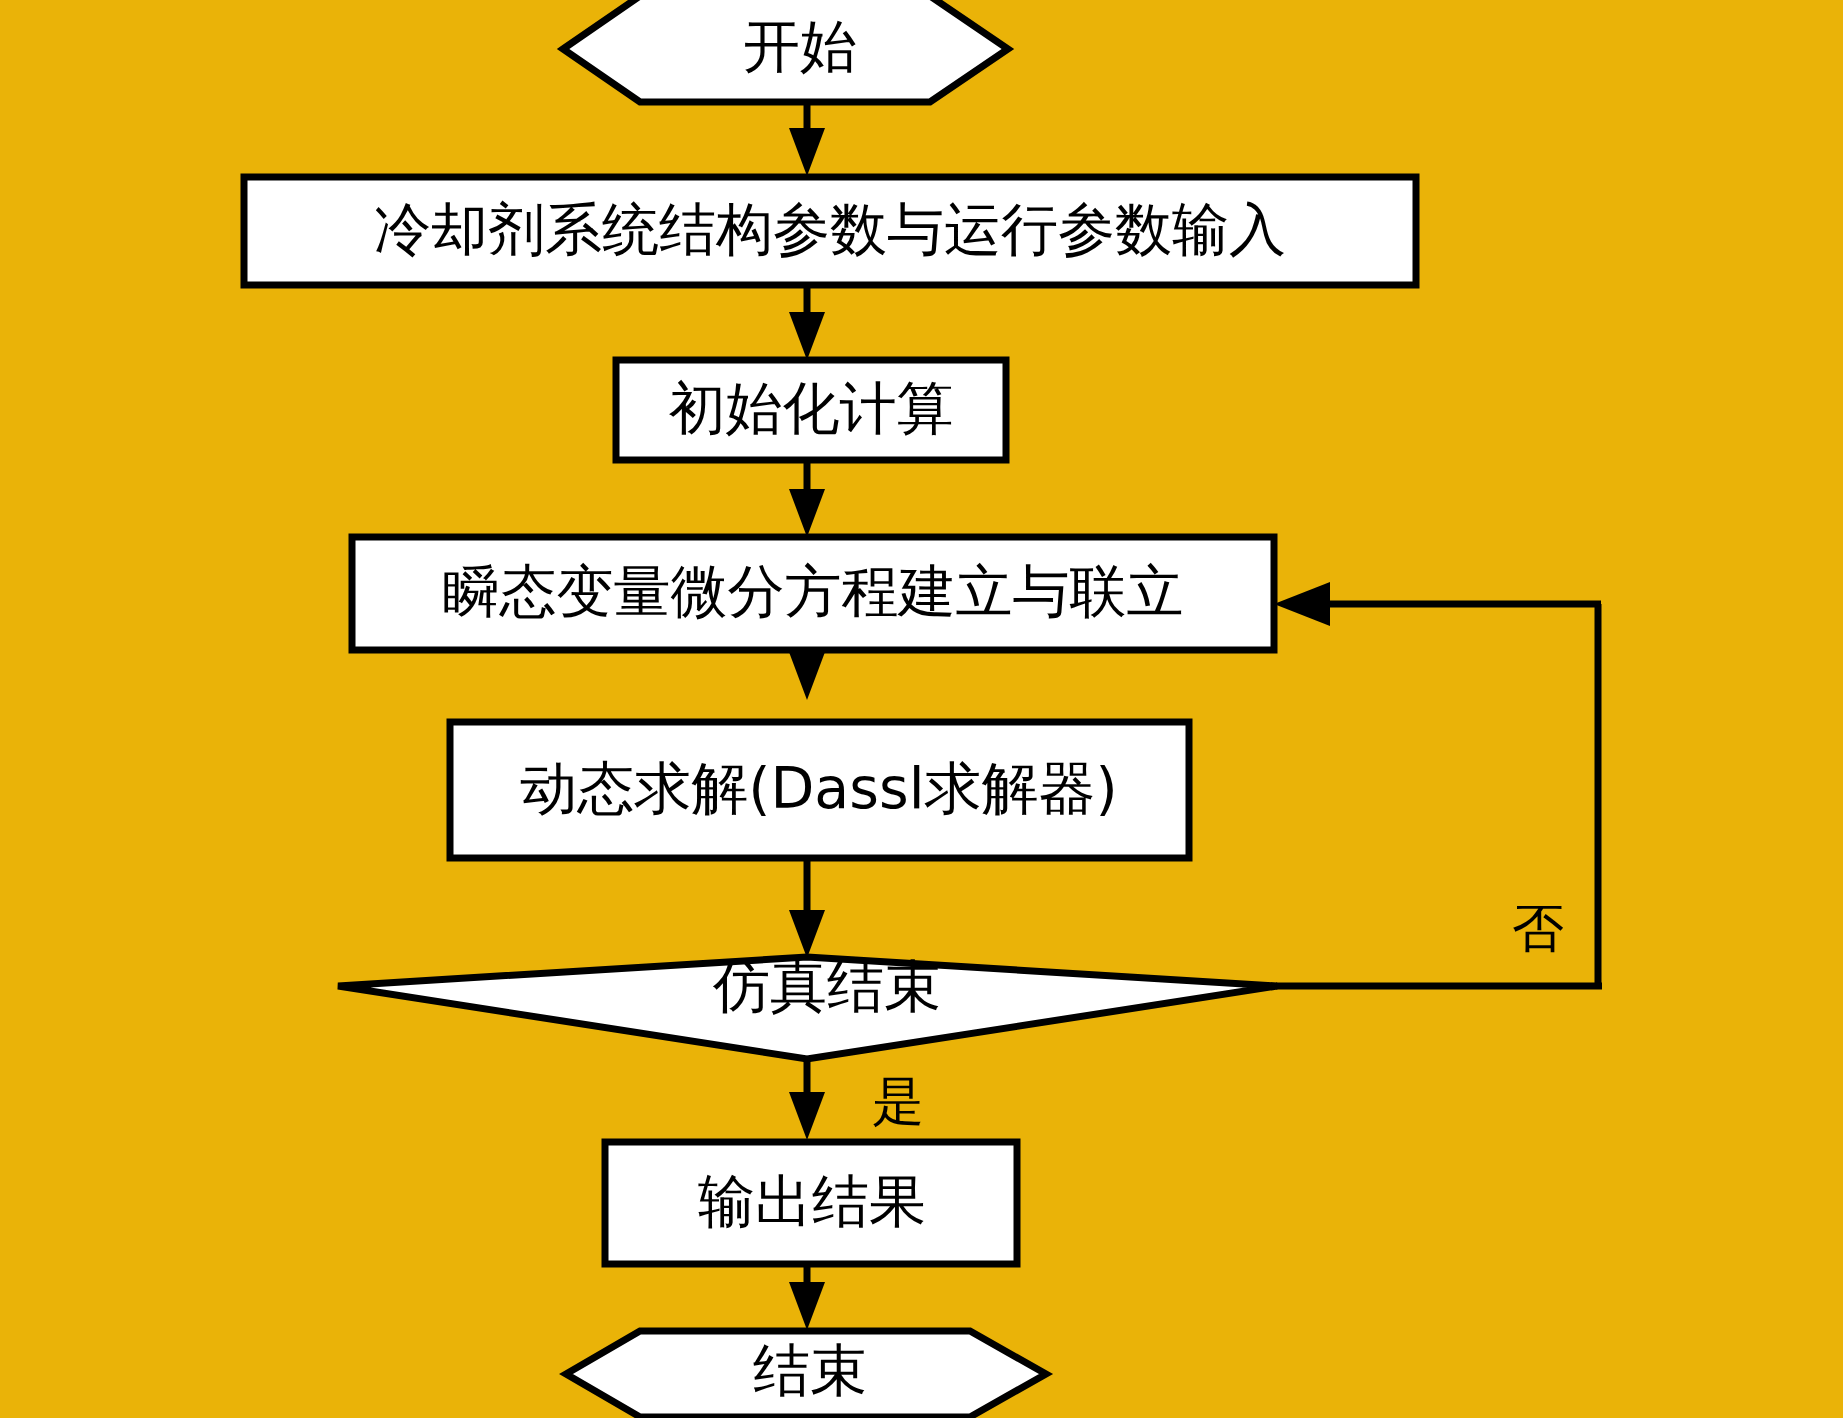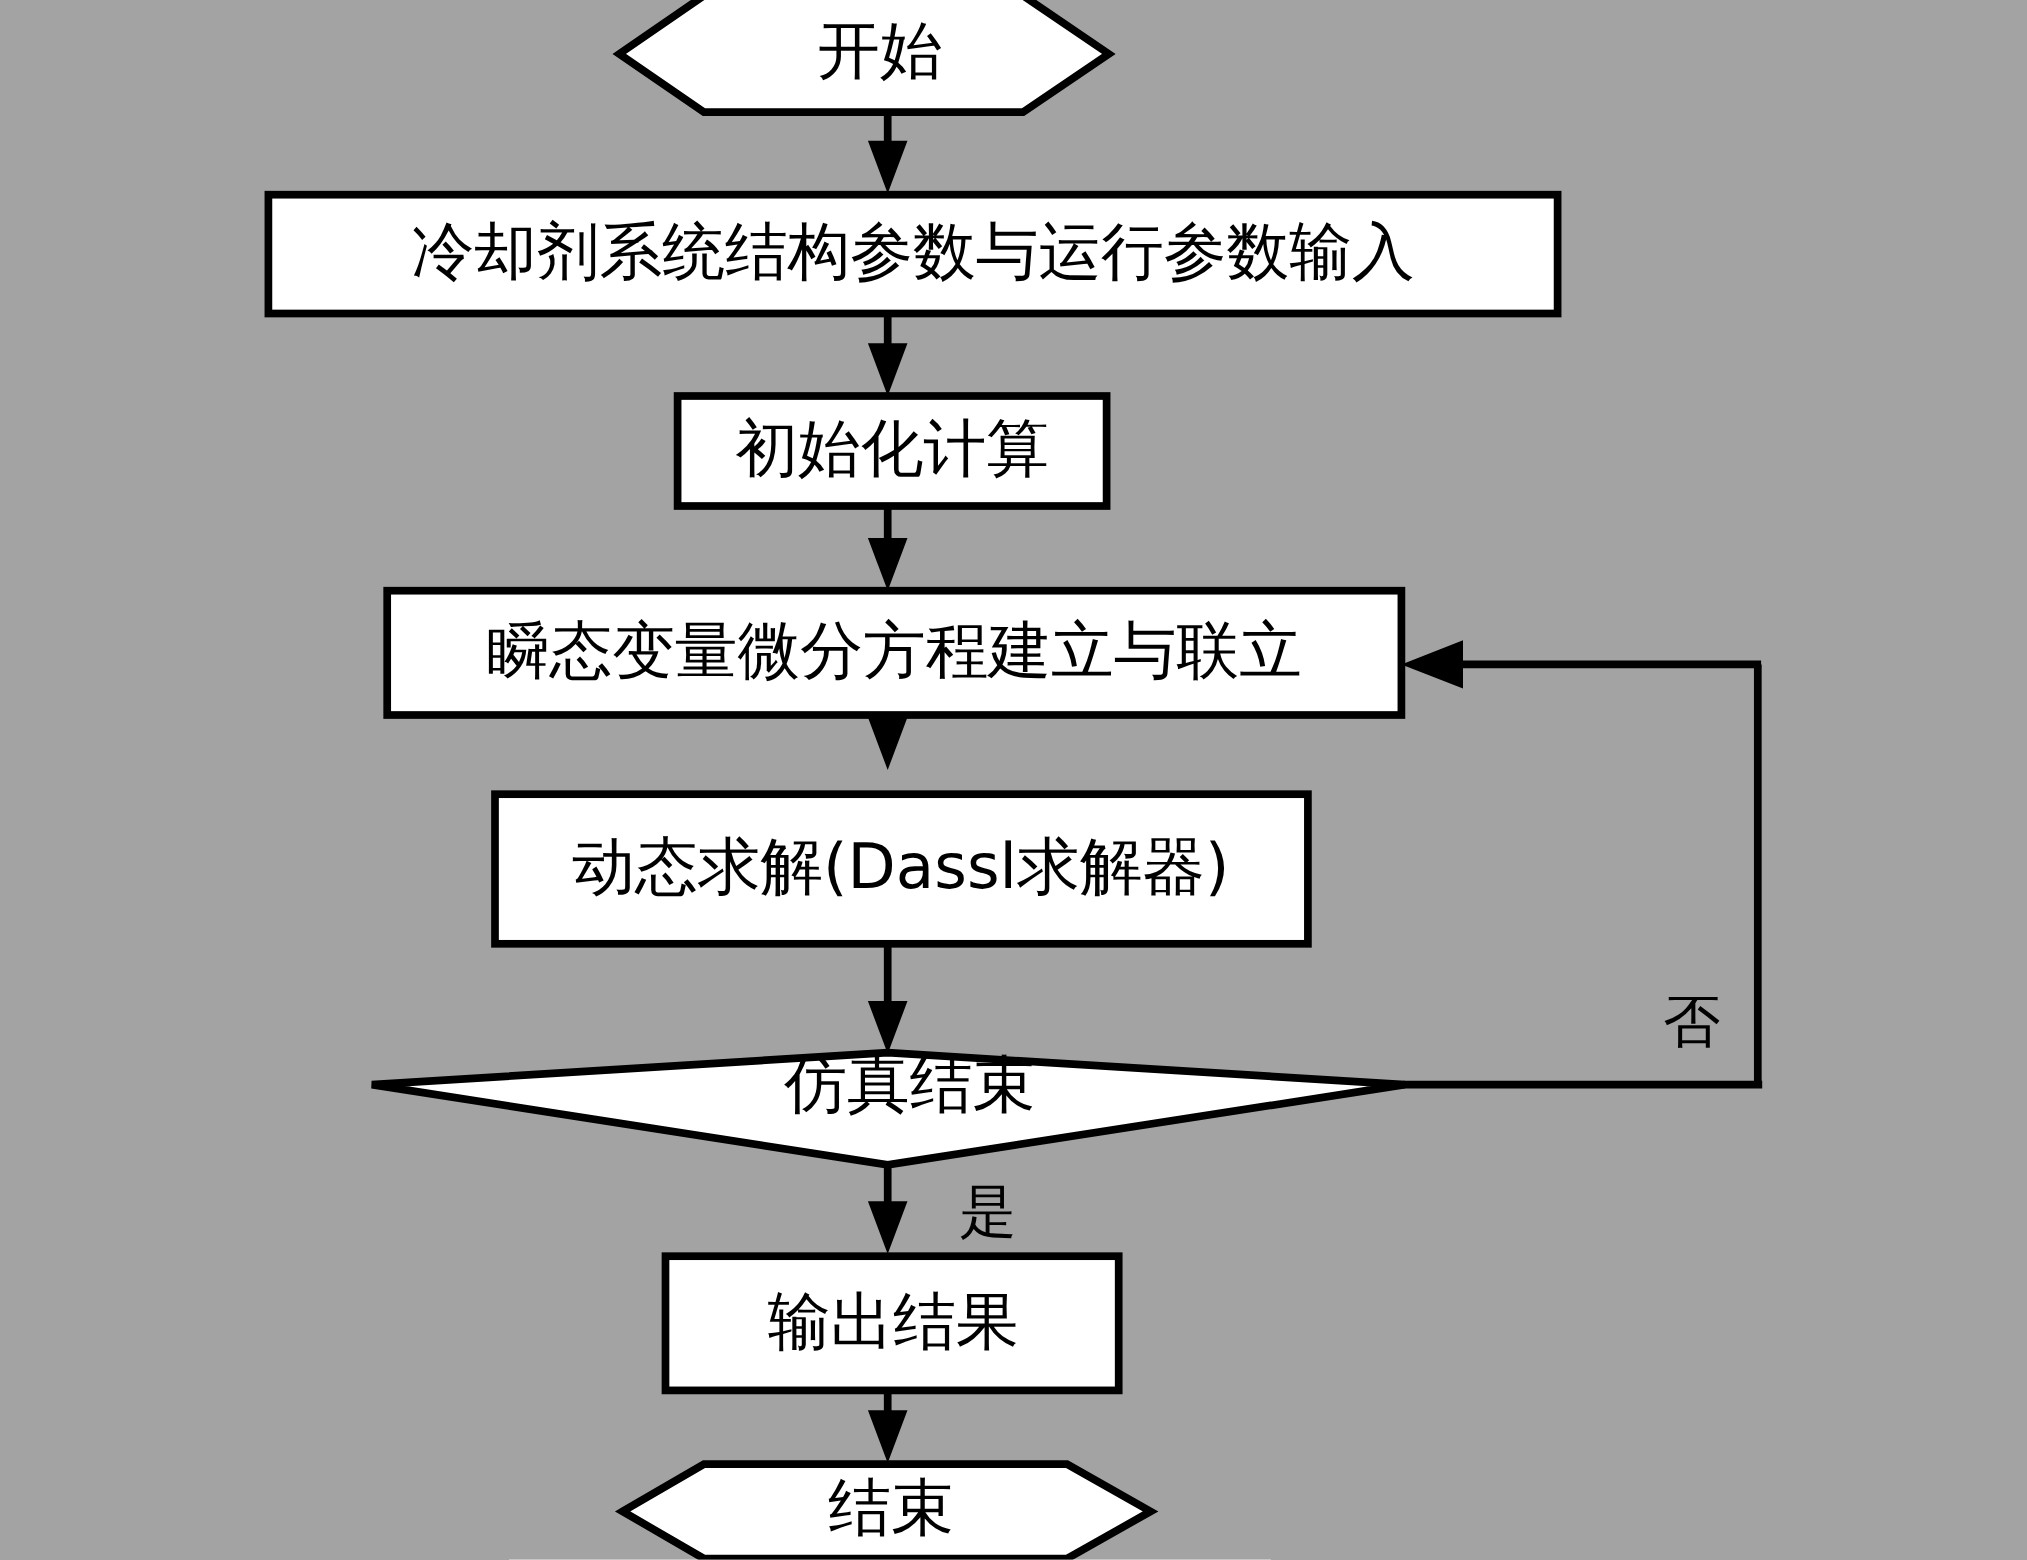--- a/index.html
+++ b/index.html
@@ -4,21 +4,21 @@
 <style>
   html, body {
     margin: 0;
     padding: 0;
     background: #ffffff;
   }
   #stage {
     position: relative;
     width: 1843px;
     height: 1418px;
-    background: #a3a3a3;
+    background: #eab308;
     overflow: hidden;
     font-family: "DejaVu Sans", "Liberation Sans", sans-serif;
   }
   #flow-svg {
     position: absolute;
     top: 0;
     left: 0;
     width: 1843px;
     height: 1418px;
   }

